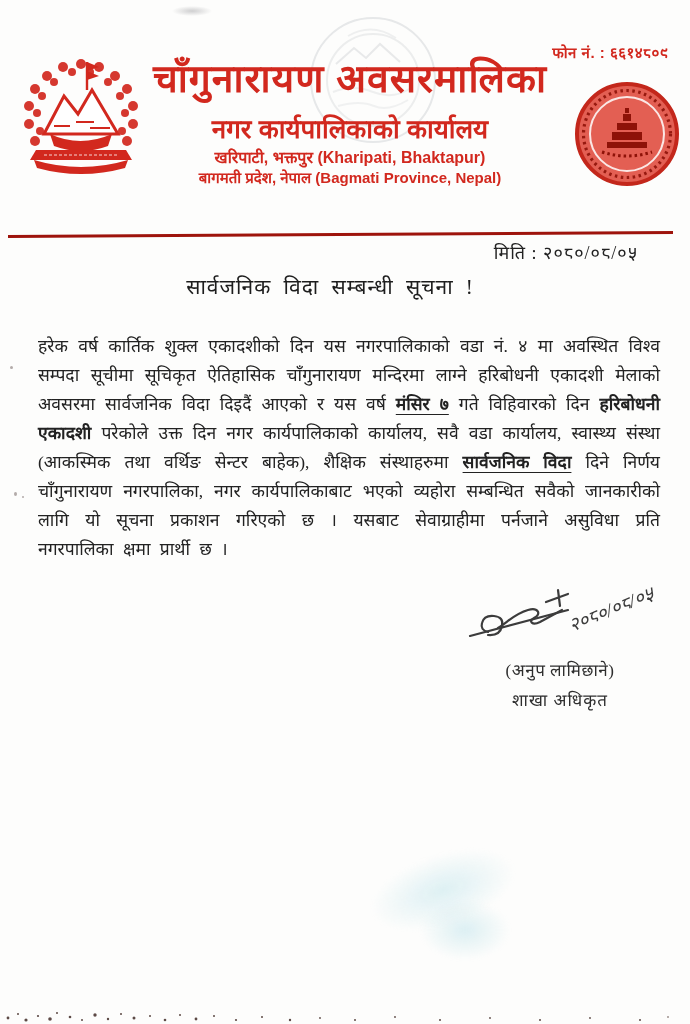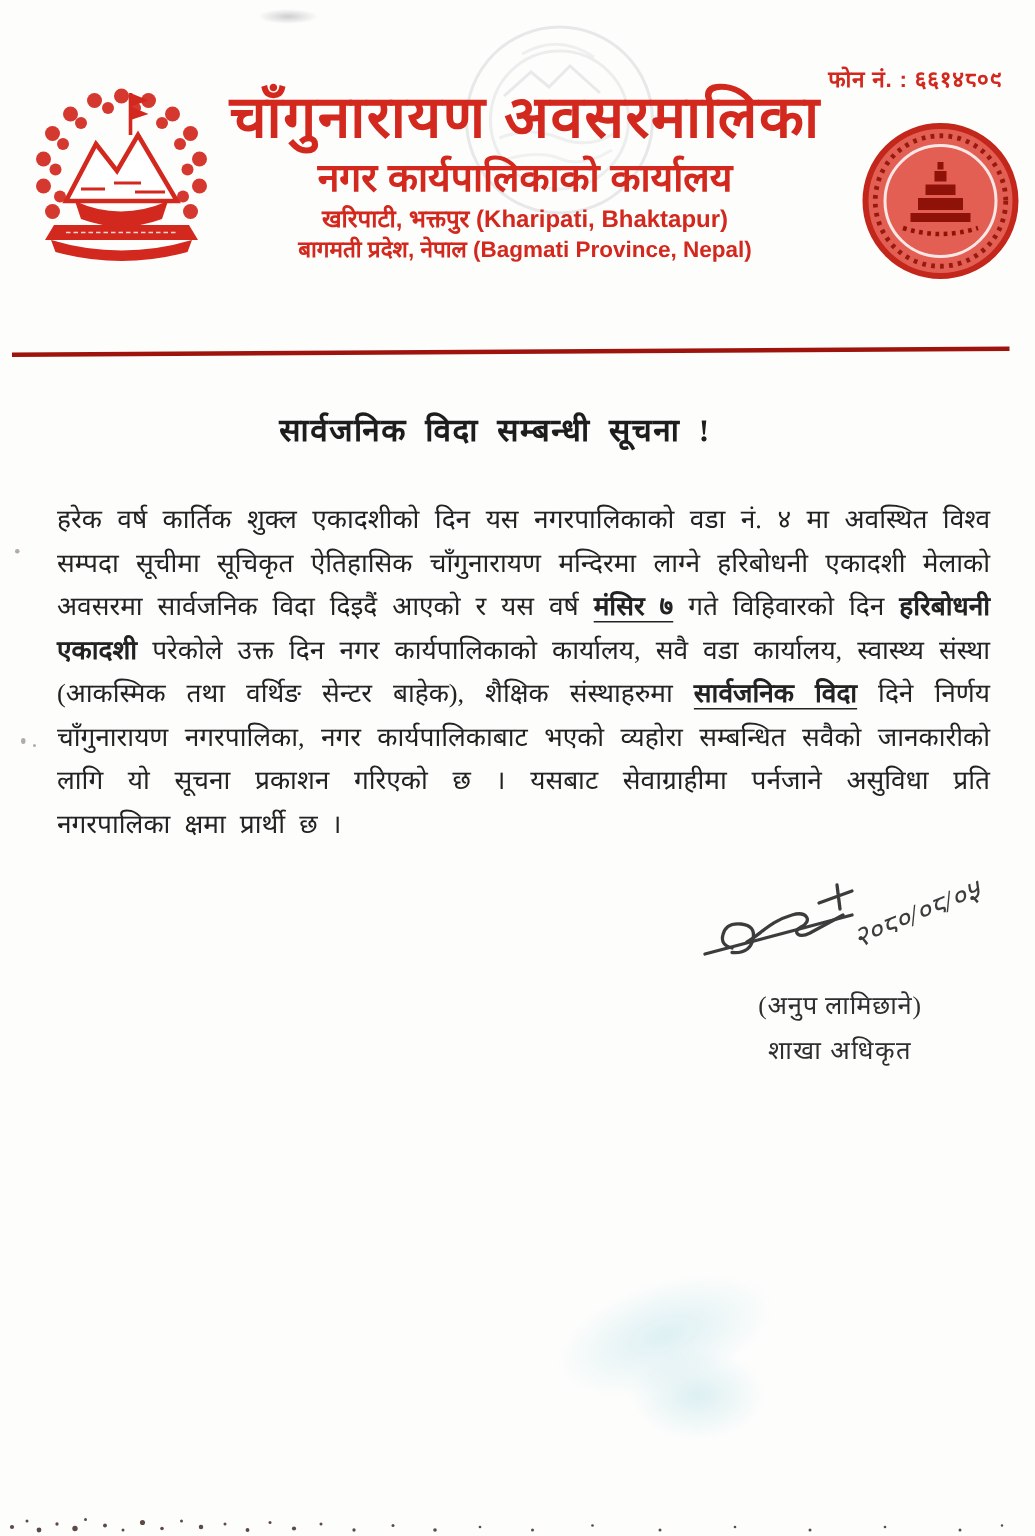--- a/index.html
+++ b/index.html
@@ -33,38 +33,38 @@
     font-family:Liberation Sans, sans-serif;
     letter-spacing:.5px;
   }
   .title-block{
     position:absolute;left:105px;top:56px;width:490px;z-index:3;
     text-align:center;color:var(--brand-red);
     font-family:"Liberation Sans","DejaVu Sans",sans-serif;
   }
   .t-nep{font-size:39px;font-weight:bold;line-height:46px;letter-spacing:1px;}
   .t-eng{font-size:28px;font-weight:bold;line-height:34px;margin-top:2px;}
-  .o-nep{font-size:26px;font-weight:bold;line-height:31px;margin-top:1px;}
+  .o-nep{font-size:26px;font-weight:bold;line-height:31px;margin-top:12px;}
   .o-eng{font-size:23px;font-weight:bold;line-height:27px;}
   .addr1{font-size:16px;font-weight:bold;line-height:21px;margin-top:2px;}
   .addr2{font-size:15px;font-weight:bold;line-height:20px;}
 
   .red-rule{
     position:absolute;left:8px;top:233px;width:665px;height:3px;
     background:var(--rule-red);transform:rotate(-.35deg);z-index:2;
   }
   .date-line{
     position:absolute;right:52px;top:240px;z-index:3;
     font-size:18px;letter-spacing:1px;color:#222;
   }
 
   
   .subject{
     position:absolute;left:0;top:272px;width:660px;text-align:center;z-index:3;
-    font-size:21px;font-weight:700;letter-spacing:1px;word-spacing:6px;color:#1d1d1d;
+    font-size:21px;font-weight:400;letter-spacing:1px;word-spacing:6px;color:#1d1d1d;
   }
   .body-text{
     position:absolute;left:38px;top:332px;width:622px;z-index:3;
     font-size:17.5px;line-height:29px;text-align:justify;
     word-spacing:5px;color:#222;
   }
   .bold{font-weight:bold;}
   .bold-underline{font-weight:bold;text-decoration:underline;text-underline-offset:4px;}
 
   
@@ -180,20 +180,21 @@
 
   <div class="title-block">
     <div class="t-nep">चाँगुनारायण अवसरमालिका</div>
     <div class="o-nep">नगर कार्यपालिकाको कार्यालय</div>
     <div class="addr1">खरिपाटी, भक्तपुर (Kharipati, Bhaktapur)</div>
     <div class="addr2">बागमती प्रदेश, नेपाल (Bagmati Province, Nepal)</div>
   </div>
 
   <div class="red-rule"></div>
 
+  <div class="date-line">मिति : २०८०/०८/०५</div>
 
   <div class="subject">सार्वजनिक विदा सम्बन्धी सूचना !</div>
 
   <p class="body-text"><span>हरेक वर्ष कार्तिक शुक्ल एकादशीको दिन यस नगरपालिकाको वडा नं. ४ मा अवस्थित विश्व सम्पदा सूचीमा सूचिकृत ऐतिहासिक चाँगुनारायण मन्दिरमा लाग्ने हरिबोधनी एकादशी मेलाको अवसरमा सार्वजनिक विदा दिइदैं आएको र यस वर्ष </span><span class="bold-underline">मंसिर ७</span><span> गते विहिवारको दिन </span><span class="bold">हरिबोधनी एकादशी</span><span> परेकोले उक्त दिन नगर कार्यपालिकाको कार्यालय, सवै वडा कार्यालय, स्वास्थ्य संस्था (आकस्मिक तथा वर्थिङ सेन्टर बाहेक), शैक्षिक संस्थाहरुमा </span><span class="bold-underline">सार्वजनिक विदा</span><span> दिने निर्णय चाँगुनारायण नगरपालिका, नगर कार्यपालिकाबाट भएको व्यहोरा सम्बन्धित सवैको जानकारीको लागि यो सूचना प्रकाशन गरिएको छ । यसबाट सेवाग्राहीमा पर्नजाने असुविधा प्रति नगरपालिका क्षमा प्रार्थी छ ।</span></p>
 
   <div class="sig-block">
     <svg class="sig-svg" viewBox="0 0 220 78">
       <g fill="none" stroke="#3c3c3c" stroke-width="2.2" stroke-linecap="round">
         <path d="M38 52 q-8 -2 -6 -9 q2 -8 12 -7 q10 1 8 10 q-2 10 -14 9"></path>
         <path d="M48 48 c10 -6 16 -14 30 -18 c10 -3 14 4 6 8 c-6 3 -2 8 6 4 l22 -12"></path>

